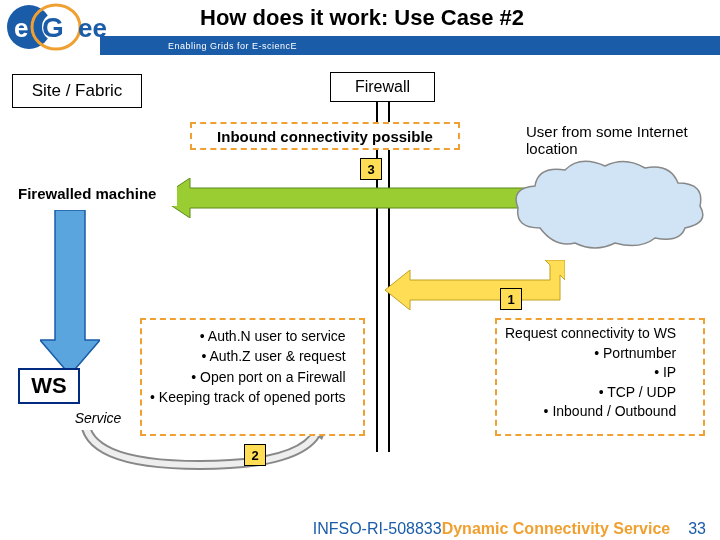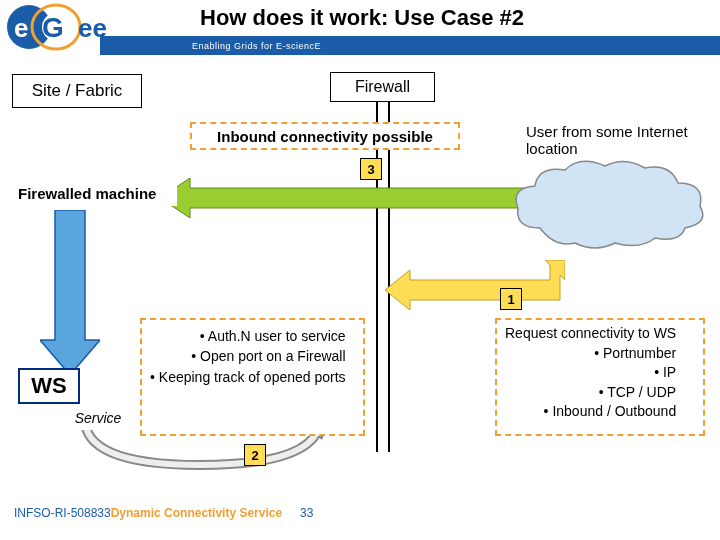--- a/index.html
+++ b/index.html
@@ -1,20 +1,20 @@
 <!DOCTYPE html>
 <html><head>
 <meta charset="utf-8">
 <style>
   * { box-sizing: border-box; margin: 0; padding: 0; }
   body { width: 720px; height: 540px; font-family: Arial, sans-serif; background: #fff; position: relative; overflow: hidden; }
   .header { position: absolute; top: 0; left: 0; right: 0; height: 55px; }
   .title-bar { position: absolute; top: 0; left: 160px; right: 0; height: 36px; background: #fff; display: flex; align-items: center; padding-left: 40px; }
   .title-bar h1 { font-size: 22px; font-weight: bold; color: #000; }
-  .subtitle-bar { position: absolute; top: 36px; left: 100px; right: 0; height: 19px; background: #1a5ca8; display: flex; align-items: center; padding-left: 92px; }
+  .subtitle-bar { position: absolute; top: 36px; left: 100px; right: 0; height: 19px; background: #1a5ca8; display: flex; align-items: center; padding-left: 68px; }
   .subtitle-bar span { font-size: 9px; color: #fff; letter-spacing: 0.5px; }
   .logo { position: absolute; top: 2px; left: 4px; width: 155px; height: 50px; }
   .diagram { position: absolute; top: 60px; left: 0; right: 0; bottom: 26px; }
   .box { position: absolute; border: 1.5px solid #000; background: #fff; display: flex; align-items: center; justify-content: center; text-align: center; font-size: 15px; padding: 3px 6px; }
   .box.dashed { border: 2px dashed #f0a030; }
   .site-fabric { top: 14px; left: 12px; width: 130px; height: 34px; font-size: 17px; }
   .firewall { top: 12px; left: 330px; width: 105px; height: 30px; font-size: 16px; }
   .inbound { top: 62px; left: 190px; width: 270px; height: 28px; font-size: 15px; font-weight: bold; }
   .user-loc { top: 60px; left: 520px; width: 185px; height: 40px; font-size: 15px; border: none; text-align: left; justify-content: flex-start; align-items: flex-start; }
   .firewalled { top: 120px; left: 12px; width: 165px; height: 26px; font-size: 15px; border: none; justify-content: flex-start; font-weight: bold; }
@@ -25,21 +25,21 @@
   .circ-num { position: absolute; width: 22px; height: 22px; background: #ffdd55; border: 1.5px solid #000; display: flex; align-items: center; justify-content: center; font-size: 13px; font-weight: bold; }
   .n1 { top: 228px; left: 500px; }
   .n2 { top: 384px; left: 244px; }
   .n3 { top: 98px; left: 360px; }
   .firewall-bar { position: absolute; top: 42px; left: 376px; width: 14px; height: 350px; background: #fff; border-left: 2px solid #000; border-right: 2px solid #000; }
   .cloud { position: absolute; top: 98px; left: 510px; width: 200px; height: 95px; }
   .arrow-green { position: absolute; top: 118px; left: 160px; width: 390px; height: 40px; }
   .arrow-blue { position: absolute; top: 150px; left: 40px; width: 60px; height: 165px; }
   .arrow-yellow { position: absolute; top: 200px; left: 385px; width: 180px; height: 55px; }
   .curved-arrow { position: absolute; top: 345px; left: 70px; width: 260px; height: 75px; }
-  .footer { position: absolute; bottom: 16px; left: 0; right: 0; height: 22px; display: flex; align-items: center; justify-content: flex-start; padding: 0 14px; font-size: 12px; }
+  .footer { position: absolute; bottom: 0; left: 0; right: 0; height: 22px; display: flex; align-items: center; justify-content: flex-end; padding: 0 14px; font-size: 16px; }
   .footer .left { color: #1a5ca8; }
   .footer .right { color: #f0a030; font-weight: bold; }
   .footer .page { color: #1a5ca8; margin-left: 18px; font-weight: normal; }
   ul.bullets { list-style: none; }
   ul.bullets li::before { content: "• "; }
 </style>
 </head>
 <body>
 
 <div class="header">
@@ -91,20 +91,21 @@
   <div class="box firewall">Firewall</div>
   <div class="box dashed inbound">Inbound connectivity possible</div>
   <div class="box user-loc">User from some Internet location</div>
   <div class="box firewalled">Firewalled machine</div>
   <div class="box ws">WS</div>
   <div class="box service">Service</div>
 
   <div class="box dashed service-list">
     <ul class="bullets">
       <li>Auth.N user to service</li>
+      <li>Auth.Z user &amp; request</li>
       <li>Open port on a Firewall</li>
       <li>Keeping track of opened ports</li>
     </ul>
   </div>
 
   <div class="box dashed request-list">
     <div>
       <div>Request connectivity to WS</div>
       <ul class="bullets">
         <li>Portnumber</li>

